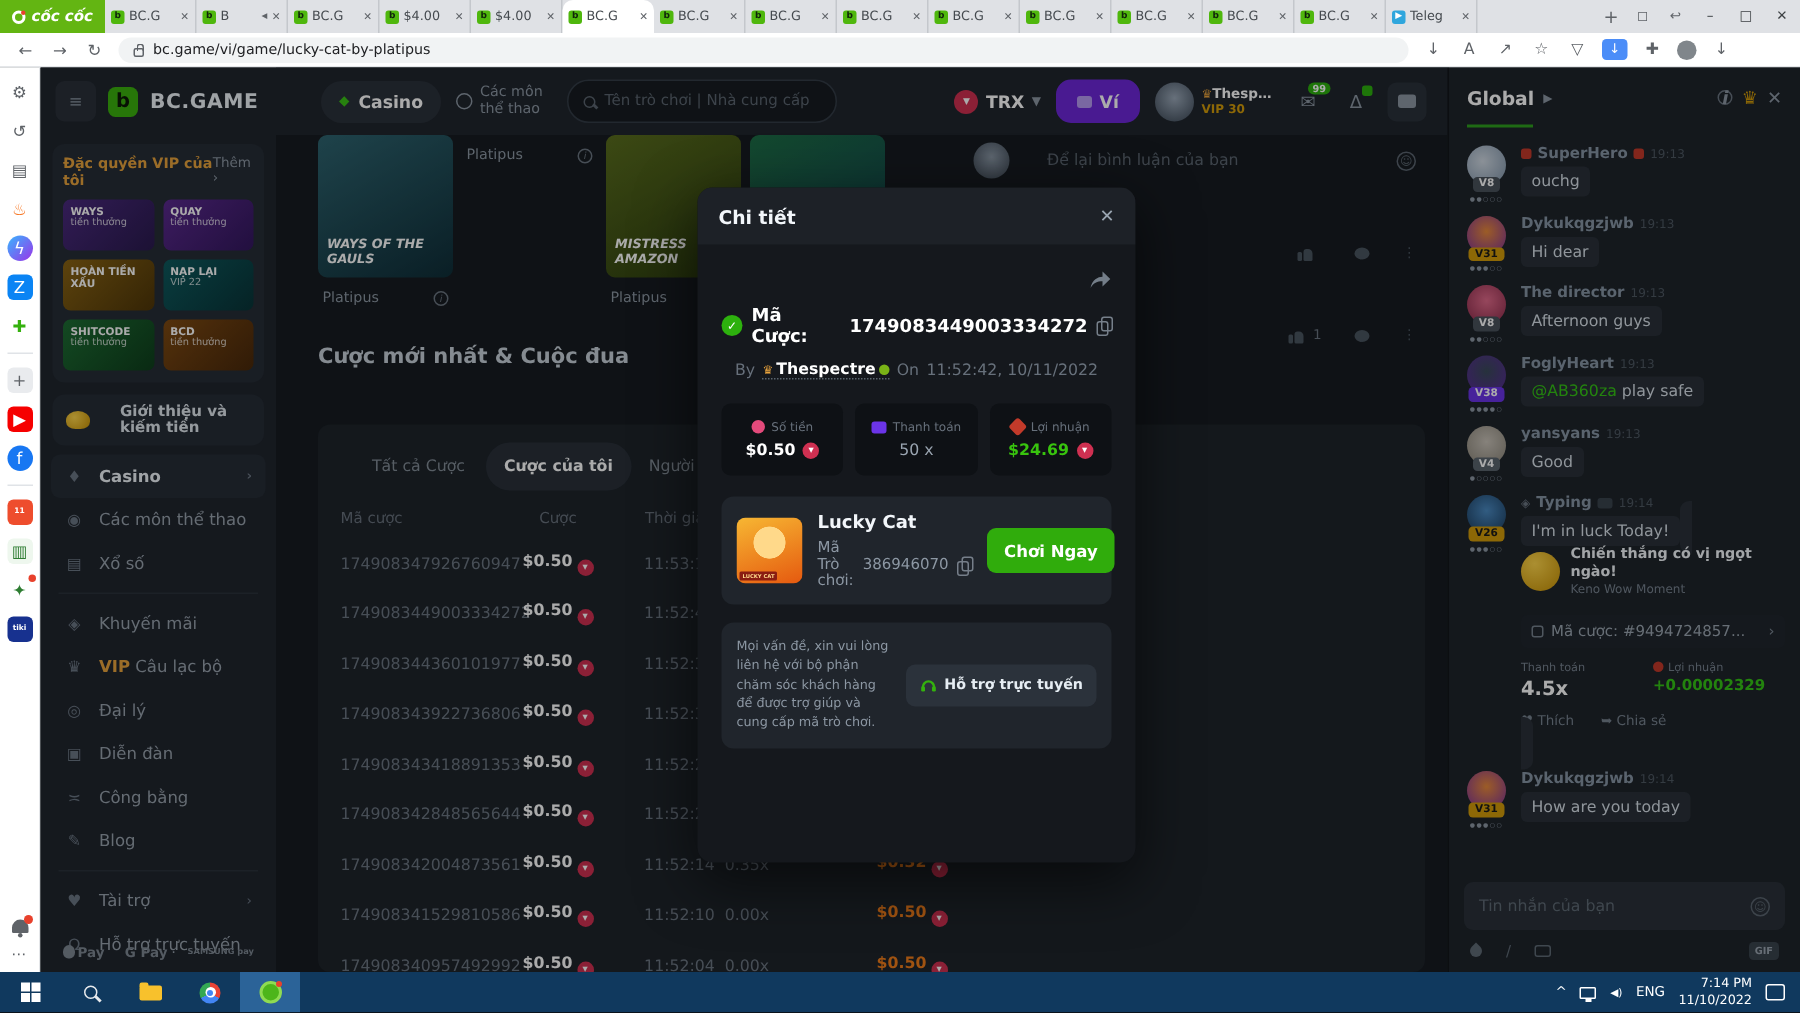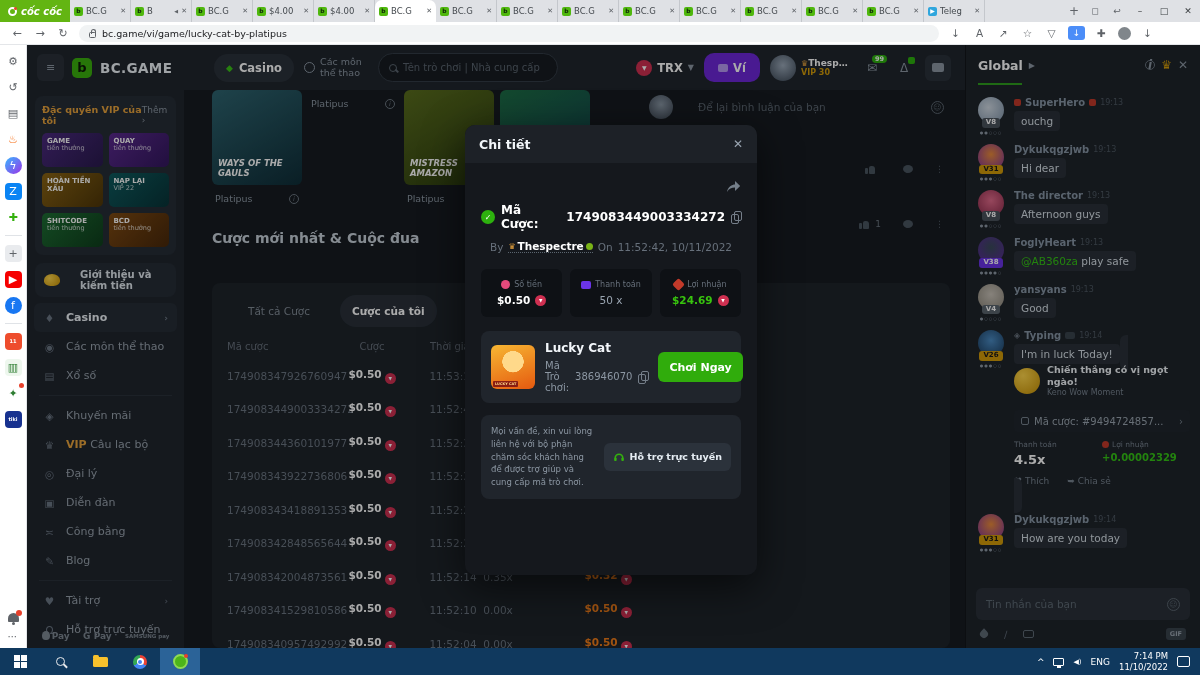--- a/index.html
+++ b/index.html
@@ -50,21 +50,21 @@
   .app{flex:1;position:relative;overflow:hidden;background:#171c21}
   .dim{position:absolute;inset:0;background:rgba(0,0,0,.33);z-index:6}
 
   
   .gsb{position:absolute;left:0;top:0;bottom:0;width:157px;background:#20262e;z-index:1}
   .gsb-top{height:45px;display:flex;align-items:center;gap:8px;padding:0 10px}
   .burger{width:27px;height:27px;background:#2a313a;border-radius:6px;color:#8c97a3;display:flex;align-items:center;justify-content:center;font-size:11px}
   .bclogo{width:20px;height:20px;background:#3bb00e;border-radius:5px;color:#0d1a06;font-weight:800;display:flex;align-items:center;justify-content:center;font-size:13px}
   .bcname{color:#eef3f8;font-weight:800;font-size:13.5px;letter-spacing:.4px}
   .vipbox{margin:6px 8px 0;background:#262d36;border-radius:8px;padding:8px 7px}
-  .viphead{display:flex;justify-content:space-between;align-items:center;font-size:9.5px;font-weight:700;color:#e8a33d}
+  .viphead{display:flex;justify-content:space-between;font-size:9.5px;font-weight:700;color:#e8a33d}
   .more{color:#8c97a3;font-weight:400;font-size:9px}
   .tiles{display:grid;grid-template-columns:1fr 1fr;gap:6px;margin-top:7px}
   .tile{height:34px;border-radius:5px;padding:4px 5px;overflow:hidden}
   .tile b{font-size:7px;display:block;color:#fff;line-height:1.15}
   .tile span{font-size:6.5px;color:rgba(255,255,255,.75);line-height:1.1;display:block}
   .refer{margin:8px 8px 6px;background:#262d36;border-radius:8px;height:34px;display:flex;align-items:center;gap:20px;padding:0 9px;color:#dfe6ec;font-size:10px;font-weight:700}
   .coin{width:16px;height:12px;background:radial-gradient(circle at 35% 35%,#ffd54a,#c79206);border-radius:50% 50% 40% 40%;flex:none}
   .menu{margin-top:2px}
   .mi{height:29px;display:flex;align-items:center;gap:10px;padding:0 16px;color:#97a1ac;font-size:11px}
   .mi .mic{width:13px;text-align:center;font-size:10.5px;color:#6b7683;flex:none}
@@ -124,21 +124,21 @@
   .i-thumb::before{content:"";position:absolute;left:0;bottom:0;width:3px;height:6px;background:#4a5560;border-radius:1px}
   .i-thumb::after{content:"";position:absolute;left:4px;bottom:0;width:6px;height:8px;background:#4a5560;border-radius:2px 3px 1px 1px}
   .i-balloon{width:10px;height:8px;background:#4a5560;border-radius:50%;position:relative;display:inline-block}
   .i-balloon::after{content:"";position:absolute;left:2px;bottom:-2px;border:2px solid transparent;border-top-color:#4a5560}
   .kebab{font-size:9px;letter-spacing:0;color:#4a5560}
   .likes{font-size:9px;color:#6b7580;margin-left:-16px}
 
   
   .bets-h{margin:26px 0 0 28px;color:#c6cfd8;font-size:14px;font-weight:700}
   .bets{position:absolute;left:28px;right:15px;top:238px;bottom:0;background:#1e242b;border-radius:8px;overflow:hidden}
-  .btabs{display:flex;gap:16px;padding:12px 0 0 22px}
+  .btabs{display:flex;gap:0;padding:12px 0 0 22px}
   .btab{min-width:90px;height:32px;border-radius:16px;display:flex;align-items:center;justify-content:center;font-size:10.5px;color:#828c96;padding:0 12px;white-space:nowrap}
   .btab.active{background:#2a313a;color:#fff;font-weight:700}
   .bhead{position:relative;height:26px;margin-top:6px;font-size:10px;color:#67707b}
   .brow{position:relative;height:33.5px;font-size:10.5px;color:#6b7580}
   .cc1{position:absolute;left:15px;top:50%;transform:translateY(-50%);width:152px;overflow:hidden;white-space:nowrap}
   .cc2{position:absolute;left:108px;top:50%;transform:translateY(-50%);width:104px;text-align:center}
   .cc3{position:absolute;left:202px;top:50%;transform:translateY(-50%);width:78px;text-align:center}
   .cc4{position:absolute;left:247px;top:50%;transform:translateY(-50%);width:78px;text-align:center}
   .cc5{position:absolute;left:347px;top:50%;transform:translateY(-50%);width:98px;text-align:center}
   .betv{color:#fff;font-weight:700}
@@ -462,21 +462,21 @@
           <span class="bcname">BC.GAME</span>
         </div>
         <div class="vipbox">
           <div class="viphead">
             <span>Đặc quyền VIP của tôi</span>
             <span class="more"><span>Thêm</span> ›</span>
           </div>
           <div class="tiles">
 
           <div class="tile" style="background: linear-gradient(135deg, rgb(74, 42, 126), rgb(42, 26, 78));">
-                <b>GAME</b>
+                <b>WAYS</b>
                 <span>tiền thưởng</span>
               </div>
               <div class="tile" style="background: linear-gradient(135deg, rgb(90, 42, 142), rgb(51, 23, 94));">
                 <b>QUAY</b>
                 <span>tiền thưởng</span>
               </div>
               <div class="tile" style="background: linear-gradient(135deg, rgb(138, 100, 20), rgb(78, 54, 8));">
                 <b>HOÀN TIỀN XẤU</b>
                 <span></span>
               </div>

